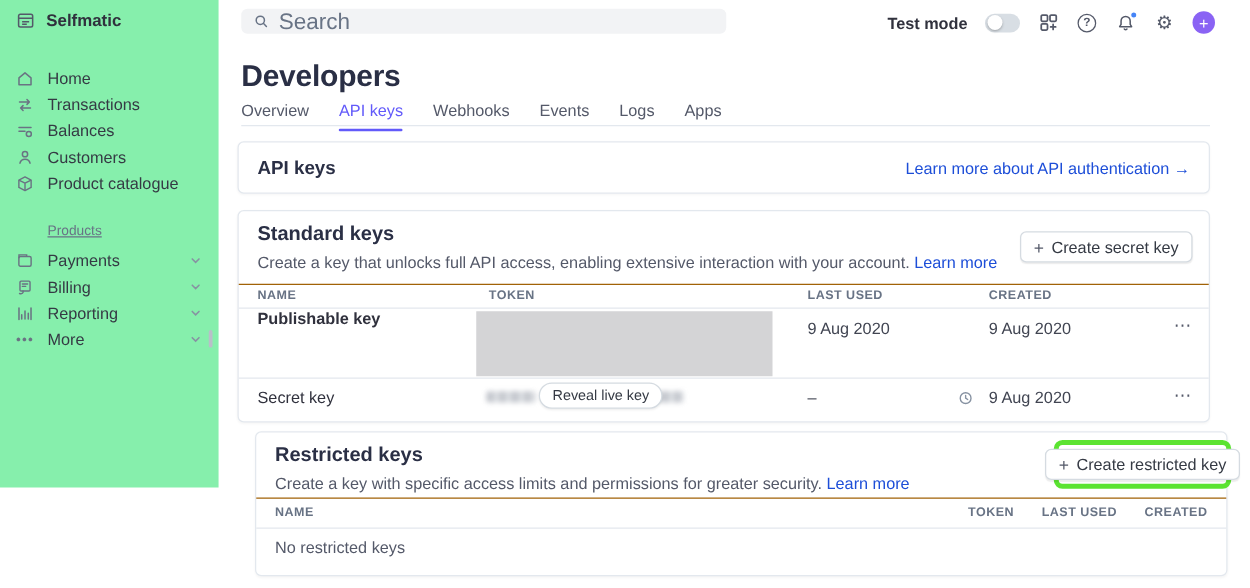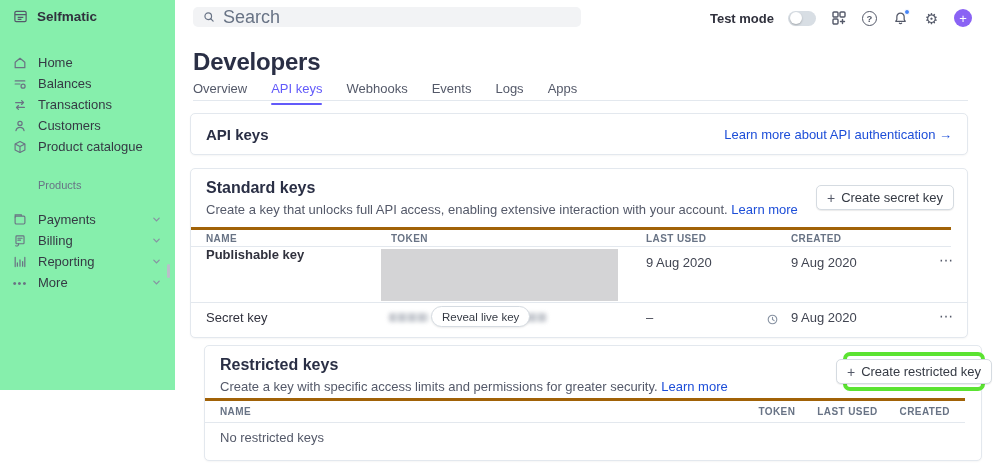--- a/index.html
+++ b/index.html
@@ -7,21 +7,21 @@
   body { font-family:"Liberation Sans", sans-serif; color:#353a44; }
   .app { position:relative; width:1000px; height:470px; background:#fff; overflow:hidden; }
 
   
   .sidebar { position:absolute; left:0; top:0; width:175px; height:390px; background:#86efac; }
   .brand { position:absolute; left:12px; top:8px; display:flex; align-items:center; gap:9px; font-size:13.5px; font-weight:700; color:#30313d; }
   .nav { position:absolute; left:12px; top:52px; right:6px; }
   .nav-item { display:flex; align-items:center; gap:10px; height:21px; font-size:13px; color:#353a44; cursor:pointer; border-radius:4px; }
   .ic { width:16px; height:16px; display:flex; align-items:center; justify-content:center; color:#6a7383; flex:0 0 16px; }
   .ic svg { display:block; }
-  .section-label { margin:22px 0 18px 26px; font-size:11px; color:#687385; }
+  .section-label { margin:22px 0 7px 26px; font-size:11px; color:#687385;text-decoration:underline; }
   .chev { margin-left:auto; margin-right:8px; color:#8792a2; display:flex; }
   .dots-ic { font-size:11px; letter-spacing:1px; color:#6a7383; }
   .scroll-thumb { position:absolute; left:167px; top:264px; width:3px; height:14px; border-radius:2px; background:#b9bfc9; }
 
   
   .topbar { position:absolute; left:175px; top:0; right:0; height:36px; background:#fff; }
   .search { position:absolute; left:18px; top:7px; width:388px; height:20px; background:#f2f3f5; border-radius:5px; display:flex; align-items:center; gap:6px; padding:0 8px; }
   .search input { border:0; outline:0; background:transparent; font-family:"Liberation Sans",sans-serif; font-size:18px; color:#353a44; width:100%; }
   .search input::placeholder { color:#687385; }
   .top-right { position:absolute; right:28px; top:0; height:36px; display:flex; align-items:center; gap:14px;margin-left:37px; }
@@ -49,21 +49,21 @@
   .link { color:#1d4ed8; font-size:13px; text-decoration:none; cursor:pointer; }
 
   .card2 { top:132px; height:170px; }
   .card3 { top:309px; height:116px;margin-left:14px; }
   .sec-title { position:absolute; left:15px; top:10px; font-size:16px; font-weight:700; color:#2a2f45; }
   .sec-desc { position:absolute; left:15px; top:33px; font-size:13px; color:#545969; }
   .btn { display:inline-flex; align-items:center; gap:6px; height:25px; padding:0 10px; background:#fff; border:1px solid #d5dbe1; border-radius:5px; font-size:13px; font-weight:500; color:#353a44; box-shadow:0 1px 1px rgba(0,0,0,.08); cursor:pointer; white-space:nowrap; }
   .btn .plus { color:#545969; font-size:14px; font-weight:400; }
   .create-secret-btn { position:absolute; right:13px; top:16px; }
 
-  .thead { position:absolute; left:0; right:16px; border-top:3px solid #a16207; border-bottom:1px solid #e3e8ee; }
+  .thead { position:absolute; left:0; right:0; border-top:1px solid #a16207; border-bottom:1px solid #e3e8ee; }
   .th { position:absolute; font-size:10px; font-weight:700; letter-spacing:.4px; color:#687385; top:50%; transform:translateY(-50%); }
   .std-thead { top:58px; height:20px; }
   .cell { position:absolute; font-size:13px; color:#414552; }
   .row-name { font-weight:500; color:#30313d; }
   .std-row1 { position:absolute; left:0; right:0; top:78px; height:56px; border-bottom:1px solid #e3e8ee; }
   .std-row2 { position:absolute; left:0; right:0; top:134px; height:29px;text-align:center; }
   .redacted-box { position:absolute; left:190px; top:2px; width:237px; height:52px; background:#d4d4d6; }
   .overflow-dots { position:absolute; right:13px; font-size:14px; color:#545969; letter-spacing:1px; cursor:pointer; }
   .blur-blob { position:absolute; top:10px; height:9px; border-radius:2px; background:repeating-linear-gradient(90deg,#b6bac2 0 6px,#d4d7dc 6px 10px); filter:blur(2px); opacity:.8; }
   .reveal-pill { position:absolute; left:240px; top:3px; height:21px; padding:0 10px; background:#fff; border:1px solid #d5dbe1; border-radius:11px; box-shadow:0 1px 2px rgba(0,0,0,.08); font-size:11.5px; font-weight:500; color:#353a44; display:flex; align-items:center; cursor:pointer; }
@@ -95,34 +95,34 @@
       <div class="nav-item">
         <span class="ic">
             <svg width="14" height="14" viewBox="0 0 16 16" fill="none" stroke="currentColor" stroke-width="1.4" stroke-linejoin="round">
               <path d="M2.5 7.2 8 2.6l5.5 4.6V13.4H2.5Z"></path>
             </svg>
           </span>
         <span>Home</span>
       </div>
       <div class="nav-item">
         <span class="ic">
+            <svg width="14" height="14" viewBox="0 0 16 16" fill="none" stroke="currentColor" stroke-width="1.4" stroke-linecap="round" stroke-linejoin="round">
+              <path d="M3 5.2h9M12 5.2 9.8 3M12 5.2 9.8 7.4M13 10.8H4M4 10.8 6.2 8.6M4 10.8 6.2 13"></path>
+            </svg>
+          </span>
+        <span>Transactions</span>
+      </div>
+      <div class="nav-item">
+        <span class="ic">
             <svg width="14" height="14" viewBox="0 0 16 16" fill="none" stroke="currentColor" stroke-width="1.4" stroke-linecap="round">
               <path d="M2.5 4.5h11M2.5 8h5.5"></path>
               <circle cx="11.5" cy="10.5" r="2.3"></circle>
             </svg>
           </span>
         <span>Balances</span>
-      </div>
-      <div class="nav-item">
-        <span class="ic">
-            <svg width="14" height="14" viewBox="0 0 16 16" fill="none" stroke="currentColor" stroke-width="1.4" stroke-linecap="round" stroke-linejoin="round">
-              <path d="M3 5.2h9M12 5.2 9.8 3M12 5.2 9.8 7.4M13 10.8H4M4 10.8 6.2 8.6M4 10.8 6.2 13"></path>
-            </svg>
-          </span>
-        <span>Transactions</span>
       </div>
       <div class="nav-item">
         <span class="ic">
             <svg width="14" height="14" viewBox="0 0 16 16" fill="none" stroke="currentColor" stroke-width="1.4" stroke-linecap="round">
               <circle cx="8" cy="5" r="2.4"></circle>
               <path d="M3.4 13.2c.5-2.4 2.3-3.7 4.6-3.7s4.1 1.3 4.6 3.7"></path>
             </svg>
           </span>
         <span>Customers</span>
       </div>

